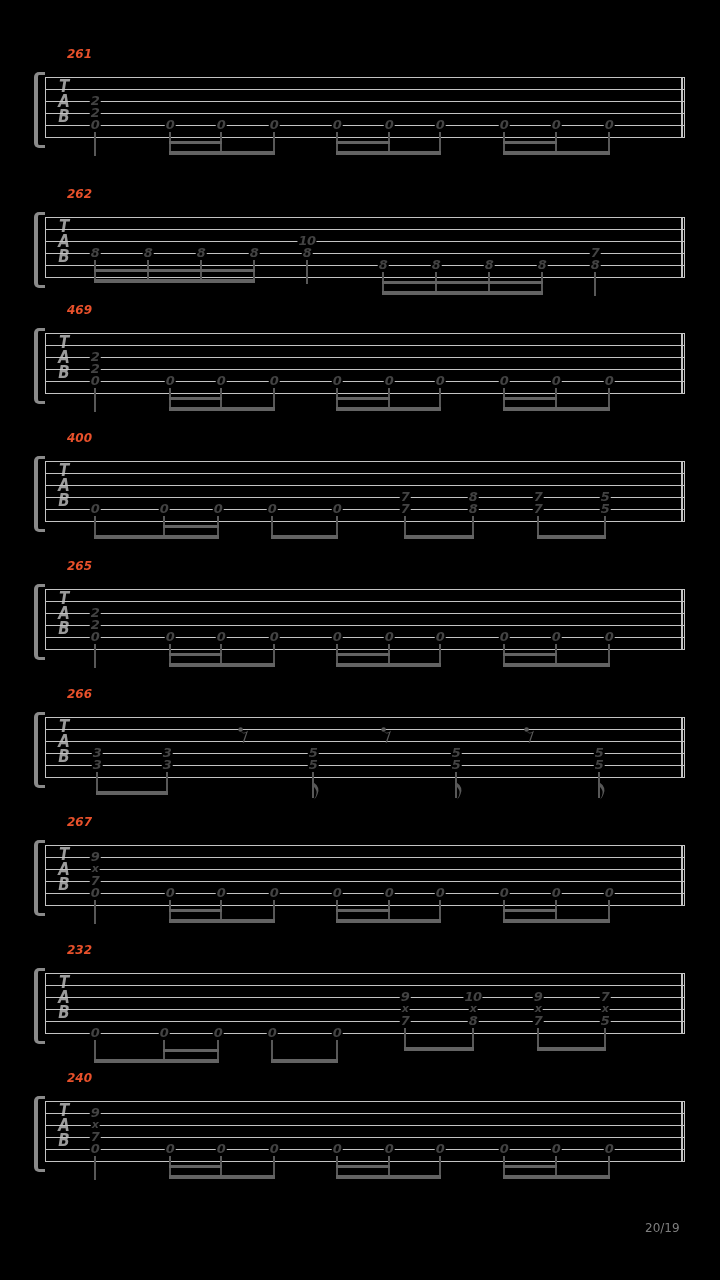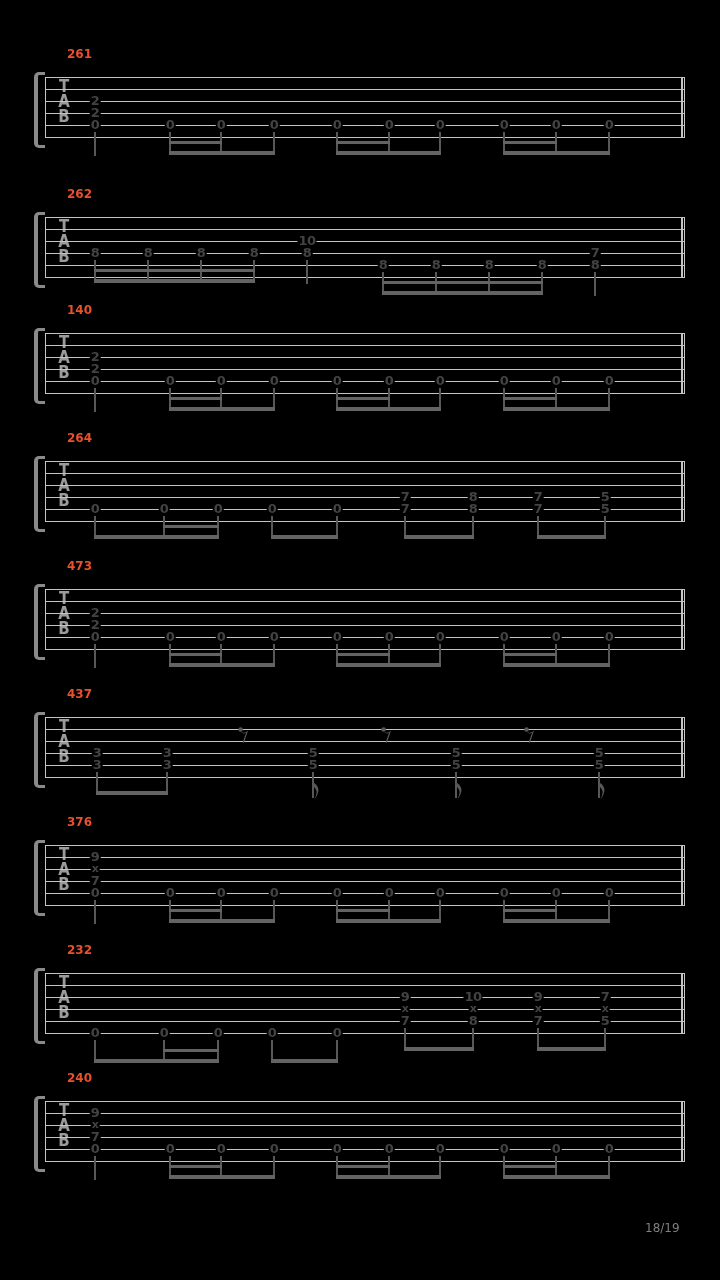--- a/index.html
+++ b/index.html
@@ -1,19 +1,19 @@
 <!DOCTYPE html>
 <html style="--accent: #e8512b; --line: #c4c4c4; --fret: #434343; --stem: #585858; --beam: #636363; --clef: #9b9b9b; --bracket: #8a8a8a; --page: #7f7f7f;"><head>
 <meta charset="utf-8">
 <style>
   html,body{margin:0;padding:0;background:#000;}
   body{width:720px;height:1280px;position:relative;overflow:hidden;
        font-family:"DejaVu Sans",sans-serif;}
   #score{position:absolute;left:0;top:0;width:720px;height:1280px;}
-  .row{position:absolute;left:0;width:720px;height:128px;}
+  .row{position:absolute;left:0;width:720px;height:128px;font-style:italic;}
   .abs{position:absolute;}
   .mnum{font-weight:bold;font-size:12px;line-height:14px;color:var(--accent,#e8512b);}
   .sline{background:var(--line,#c4c4c4);height:1px;}
   .bar{background:var(--line,#c4c4c4);}
   .fret{font-weight:bold;font-size:13px;color:var(--fret,#434343);background:#000;
         height:12px;line-height:12px;padding:0 1px;transform:translateX(-50%);
         white-space:nowrap;letter-spacing:-0.5px;}
   .fret.mute{font-size:11px;}
   .stem{background:var(--stem,#585858);width:2px;}
   .beam{background:var(--beam,#636363);}
@@ -110,21 +110,21 @@
       <div class="abs stem" style="left: 488px; top: 132px; width: 2px; height: 23px;"></div>
       <div class="abs fret" style="left: 542px; top: 119px;">8</div>
       <div class="abs stem" style="left: 541px; top: 132px; width: 2px; height: 23px;"></div>
       <div class="abs beam" style="left: 382px; top: 151px; width: 161px; height: 4px;"></div>
       <div class="abs beam" style="left: 382px; top: 141px; width: 161px; height: 3px;"></div>
       <div class="abs fret" style="left: 595px; top: 107px;">7</div>
       <div class="abs fret" style="left: 595px; top: 119px;">8</div>
       <div class="abs stem" style="left: 594px; top: 132px; width: 2px; height: 24px;"></div>
     </div>
     <div class="abs row" style="top: 256px;">
-      <div class="abs mnum" style="left: 67px; top: 47px;">140</div>
+      <div class="abs mnum" style="left: 67px; top: 47px;">469</div>
       <div class="abs bracket" style="left: 34px; top: 72px; width: 7px; height: 70px;"></div>
       <div class="abs clef" style="left: 54px; top: 79px;">T</div>
       <div class="abs clef" style="left: 54px; top: 94px;">A</div>
       <div class="abs clef" style="left: 54px; top: 109px;">B</div>
       <div class="abs sline" style="left: 45px; top: 77px; width: 640px; height: 1px;"></div>
       <div class="abs sline" style="left: 45px; top: 89px; width: 640px; height: 1px;"></div>
       <div class="abs sline" style="left: 45px; top: 101px; width: 640px; height: 1px;"></div>
       <div class="abs sline" style="left: 45px; top: 113px; width: 640px; height: 1px;"></div>
       <div class="abs sline" style="left: 45px; top: 125px; width: 640px; height: 1px;"></div>
       <div class="abs sline" style="left: 45px; top: 137px; width: 640px; height: 1px;"></div>
@@ -154,21 +154,21 @@
       <div class="abs fret" style="left: 504px; top: 119px;">0</div>
       <div class="abs stem" style="left: 503px; top: 132px; width: 2px; height: 23px;"></div>
       <div class="abs fret" style="left: 556px; top: 119px;">0</div>
       <div class="abs stem" style="left: 555px; top: 132px; width: 2px; height: 23px;"></div>
       <div class="abs fret" style="left: 609px; top: 119px;">0</div>
       <div class="abs stem" style="left: 608px; top: 132px; width: 2px; height: 23px;"></div>
       <div class="abs beam" style="left: 503px; top: 151px; width: 107px; height: 4px;"></div>
       <div class="abs beam" style="left: 503px; top: 141px; width: 54px; height: 3px;"></div>
     </div>
     <div class="abs row" style="top: 384px;">
-      <div class="abs mnum" style="left: 67px; top: 47px;">264</div>
+      <div class="abs mnum" style="left: 67px; top: 47px;">400</div>
       <div class="abs bracket" style="left: 34px; top: 72px; width: 7px; height: 70px;"></div>
       <div class="abs clef" style="left: 54px; top: 79px;">T</div>
       <div class="abs clef" style="left: 54px; top: 94px;">A</div>
       <div class="abs clef" style="left: 54px; top: 109px;">B</div>
       <div class="abs sline" style="left: 45px; top: 77px; width: 640px; height: 1px;"></div>
       <div class="abs sline" style="left: 45px; top: 89px; width: 640px; height: 1px;"></div>
       <div class="abs sline" style="left: 45px; top: 101px; width: 640px; height: 1px;"></div>
       <div class="abs sline" style="left: 45px; top: 113px; width: 640px; height: 1px;"></div>
       <div class="abs sline" style="left: 45px; top: 125px; width: 640px; height: 1px;"></div>
       <div class="abs sline" style="left: 45px; top: 137px; width: 640px; height: 1px;"></div>
@@ -197,21 +197,21 @@
       <div class="abs beam" style="left: 404px; top: 151px; width: 70px; height: 4px;"></div>
       <div class="abs fret" style="left: 538px; top: 107px;">7</div>
       <div class="abs fret" style="left: 538px; top: 119px;">7</div>
       <div class="abs stem" style="left: 537px; top: 132px; width: 2px; height: 23px;"></div>
       <div class="abs fret" style="left: 605px; top: 107px;">5</div>
       <div class="abs fret" style="left: 605px; top: 119px;">5</div>
       <div class="abs stem" style="left: 604px; top: 132px; width: 2px; height: 23px;"></div>
       <div class="abs beam" style="left: 537px; top: 151px; width: 69px; height: 4px;"></div>
     </div>
     <div class="abs row" style="top: 512px;">
-      <div class="abs mnum" style="left: 67px; top: 47px;">473</div>
+      <div class="abs mnum" style="left: 67px; top: 47px;">265</div>
       <div class="abs bracket" style="left: 34px; top: 72px; width: 7px; height: 70px;"></div>
       <div class="abs clef" style="left: 54px; top: 79px;">T</div>
       <div class="abs clef" style="left: 54px; top: 94px;">A</div>
       <div class="abs clef" style="left: 54px; top: 109px;">B</div>
       <div class="abs sline" style="left: 45px; top: 77px; width: 640px; height: 1px;"></div>
       <div class="abs sline" style="left: 45px; top: 89px; width: 640px; height: 1px;"></div>
       <div class="abs sline" style="left: 45px; top: 101px; width: 640px; height: 1px;"></div>
       <div class="abs sline" style="left: 45px; top: 113px; width: 640px; height: 1px;"></div>
       <div class="abs sline" style="left: 45px; top: 125px; width: 640px; height: 1px;"></div>
       <div class="abs sline" style="left: 45px; top: 137px; width: 640px; height: 1px;"></div>
@@ -241,21 +241,21 @@
       <div class="abs fret" style="left: 504px; top: 119px;">0</div>
       <div class="abs stem" style="left: 503px; top: 132px; width: 2px; height: 23px;"></div>
       <div class="abs fret" style="left: 556px; top: 119px;">0</div>
       <div class="abs stem" style="left: 555px; top: 132px; width: 2px; height: 23px;"></div>
       <div class="abs fret" style="left: 609px; top: 119px;">0</div>
       <div class="abs stem" style="left: 608px; top: 132px; width: 2px; height: 23px;"></div>
       <div class="abs beam" style="left: 503px; top: 151px; width: 107px; height: 4px;"></div>
       <div class="abs beam" style="left: 503px; top: 141px; width: 54px; height: 3px;"></div>
     </div>
     <div class="abs row" style="top: 640px;">
-      <div class="abs mnum" style="left: 67px; top: 47px;">437</div>
+      <div class="abs mnum" style="left: 67px; top: 47px;">266</div>
       <div class="abs bracket" style="left: 34px; top: 72px; width: 7px; height: 70px;"></div>
       <div class="abs clef" style="left: 54px; top: 79px;">T</div>
       <div class="abs clef" style="left: 54px; top: 94px;">A</div>
       <div class="abs clef" style="left: 54px; top: 109px;">B</div>
       <div class="abs sline" style="left: 45px; top: 77px; width: 640px; height: 1px;"></div>
       <div class="abs sline" style="left: 45px; top: 89px; width: 640px; height: 1px;"></div>
       <div class="abs sline" style="left: 45px; top: 101px; width: 640px; height: 1px;"></div>
       <div class="abs sline" style="left: 45px; top: 113px; width: 640px; height: 1px;"></div>
       <div class="abs sline" style="left: 45px; top: 125px; width: 640px; height: 1px;"></div>
       <div class="abs sline" style="left: 45px; top: 137px; width: 640px; height: 1px;"></div>
@@ -306,21 +306,21 @@
       <div class="abs fret" style="left: 599px; top: 107px;">5</div>
       <div class="abs fret" style="left: 599px; top: 119px;">5</div>
       <div class="abs stem" style="left: 598px; top: 132px; width: 2px; height: 26px;"></div>
       <div class="abs flagicon" style="left: 599px; top: 142px; width: 10px; height: 18px;">
         <svg width="10" height="18" viewBox="0 0 10 18">
           <path fill="#585858" d="M0 0 Q7.5 5 4.6 12 Q3.6 15.2 1.2 17.6 Q5.4 10.8 2.4 6.8 Q1.4 5 0 4.2 Z"></path>
         </svg>
       </div>
     </div>
     <div class="abs row" style="top: 768px;">
-      <div class="abs mnum" style="left: 67px; top: 47px;">376</div>
+      <div class="abs mnum" style="left: 67px; top: 47px;">267</div>
       <div class="abs bracket" style="left: 34px; top: 72px; width: 7px; height: 70px;"></div>
       <div class="abs clef" style="left: 54px; top: 79px;">T</div>
       <div class="abs clef" style="left: 54px; top: 94px;">A</div>
       <div class="abs clef" style="left: 54px; top: 109px;">B</div>
       <div class="abs sline" style="left: 45px; top: 77px; width: 640px; height: 1px;"></div>
       <div class="abs sline" style="left: 45px; top: 89px; width: 640px; height: 1px;"></div>
       <div class="abs sline" style="left: 45px; top: 101px; width: 640px; height: 1px;"></div>
       <div class="abs sline" style="left: 45px; top: 113px; width: 640px; height: 1px;"></div>
       <div class="abs sline" style="left: 45px; top: 125px; width: 640px; height: 1px;"></div>
       <div class="abs sline" style="left: 45px; top: 137px; width: 640px; height: 1px;"></div>
@@ -443,13 +443,13 @@
       <div class="abs fret" style="left: 504px; top: 119px;">0</div>
       <div class="abs stem" style="left: 503px; top: 132px; width: 2px; height: 23px;"></div>
       <div class="abs fret" style="left: 556px; top: 119px;">0</div>
       <div class="abs stem" style="left: 555px; top: 132px; width: 2px; height: 23px;"></div>
       <div class="abs fret" style="left: 609px; top: 119px;">0</div>
       <div class="abs stem" style="left: 608px; top: 132px; width: 2px; height: 23px;"></div>
       <div class="abs beam" style="left: 503px; top: 151px; width: 107px; height: 4px;"></div>
       <div class="abs beam" style="left: 503px; top: 141px; width: 54px; height: 3px;"></div>
     </div>
   </div>
-<div class="abs pagenum" id="pageind" style="left:645px;top:1221px;">18/19</div>
+<div class="abs pagenum" id="pageind" style="left:645px;top:1221px;">20/19</div>
 
 </body></html>

